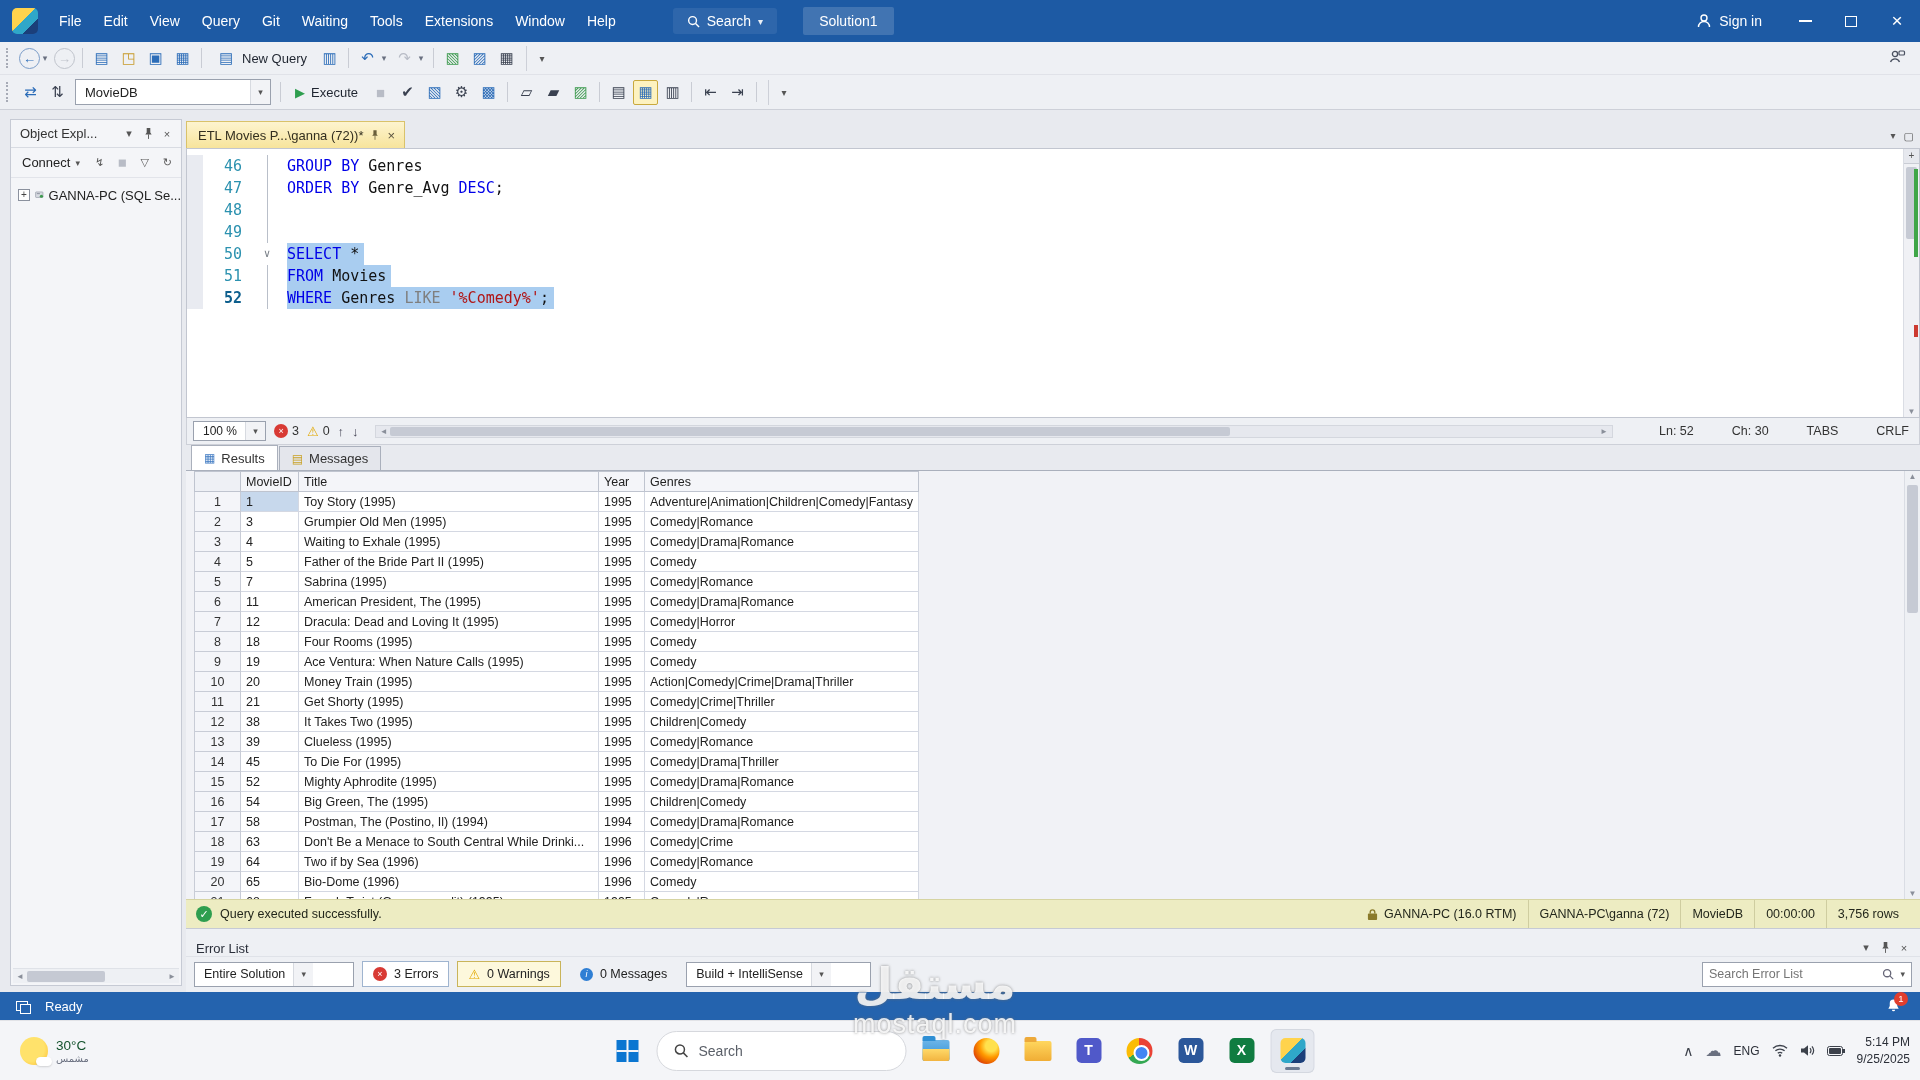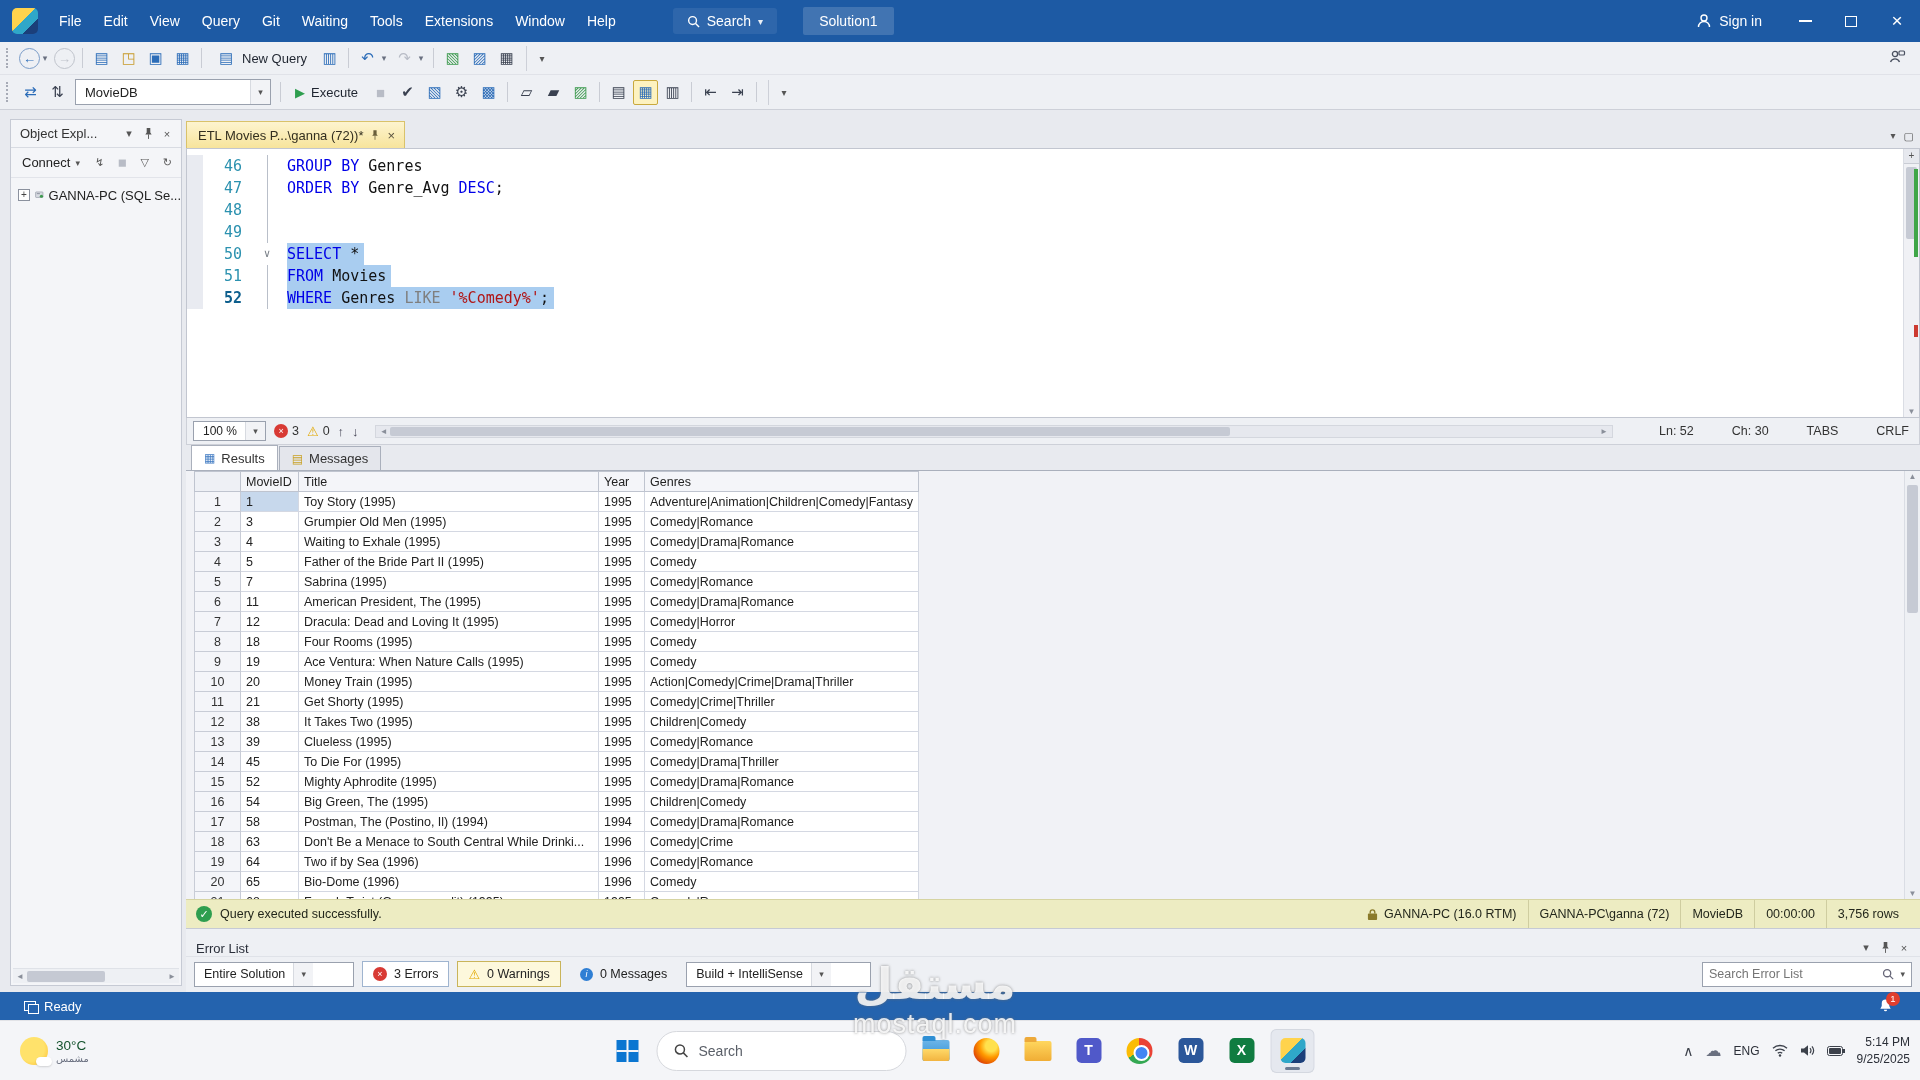--- a/index.html
+++ b/index.html
@@ -140,21 +140,21 @@
   .el-btn{display:inline-flex;align-items:center;gap:7px;height:26px;padding:0 10px;font:12.5px "Liberation Sans",sans-serif;background:transparent;border:1px solid transparent;color:#222}
   .el-btn.on-err{background:#fff;border-color:#9fb4cf}
   .el-btn.on-warn{background:#fdf8dc;border-color:#c9b45a}
   .el-warn-ic{color:var(--warning_yellow,#e2a800);font-size:13px}
   .el-info-ic{width:13px;height:13px;border-radius:50%;background:#2f7fd4;color:#fff;font-size:9px;font-style:italic;line-height:13px;text-align:center;display:inline-block}
   .el-search{margin-left:auto;width:210px;height:25px;background:#fff;border:1px solid #9aa1ae;display:flex;align-items:center;padding:0 6px;gap:6px;color:#667}
   .el-search input{flex:1;border:none;outline:none;font:12.5px "Liberation Sans",sans-serif;color:#333;min-width:0}
   .el-search .chev{font-size:9px;color:#555}
 
   
-  .appstatus{height:28px;background:var(--status_blue,#2463ae);color:#fff;display:flex;align-items:center;padding:0 24px;gap:8px;font-size:13px;flex:0 0 auto;position:relative}
+  .appstatus{height:28px;background:var(--status_blue,#2463ae);color:#fff;display:flex;align-items:center;padding:0 16px;gap:17px;font-size:13px;flex:0 0 auto;position:relative}
   .layout-ic{width:12px;height:10px;border:1.5px solid #fff;position:relative;display:inline-block}
   .layout-ic::after{content:"";position:absolute;right:-4px;bottom:-4px;width:9px;height:8px;border:1.5px solid #fff;background:var(--status_blue,#2463ae)}
   .bell-wrap{margin-left:auto;position:relative;width:22px;height:20px;display:flex;align-items:center;justify-content:center}
   .badge{position:absolute;top:-4px;right:-4px;min-width:14px;height:14px;border-radius:7px;background:#e03e2d;color:#fff;font-size:9.5px;line-height:14px;text-align:center;padding:0 2px}
 
   
   .taskbar{height:60px;background:var(--taskbar_bg,#f4f5f8);border-top:1px solid #e2e3e7;position:relative;display:flex;align-items:center;flex:0 0 auto}
   .weather{position:absolute;left:10px;display:flex;align-items:center;gap:8px;padding:4px 10px;border-radius:4px}
   .sun{width:28px;height:28px;border-radius:50%;background:radial-gradient(circle at 40% 40%,#ffe26b 0 55%,#ffb823 100%);position:relative}
   .sun::after{content:"";position:absolute;right:-4px;bottom:-1px;width:16px;height:9px;border-radius:6px;background:#fff;box-shadow:0 1px 2px rgba(0,0,0,.15)}

